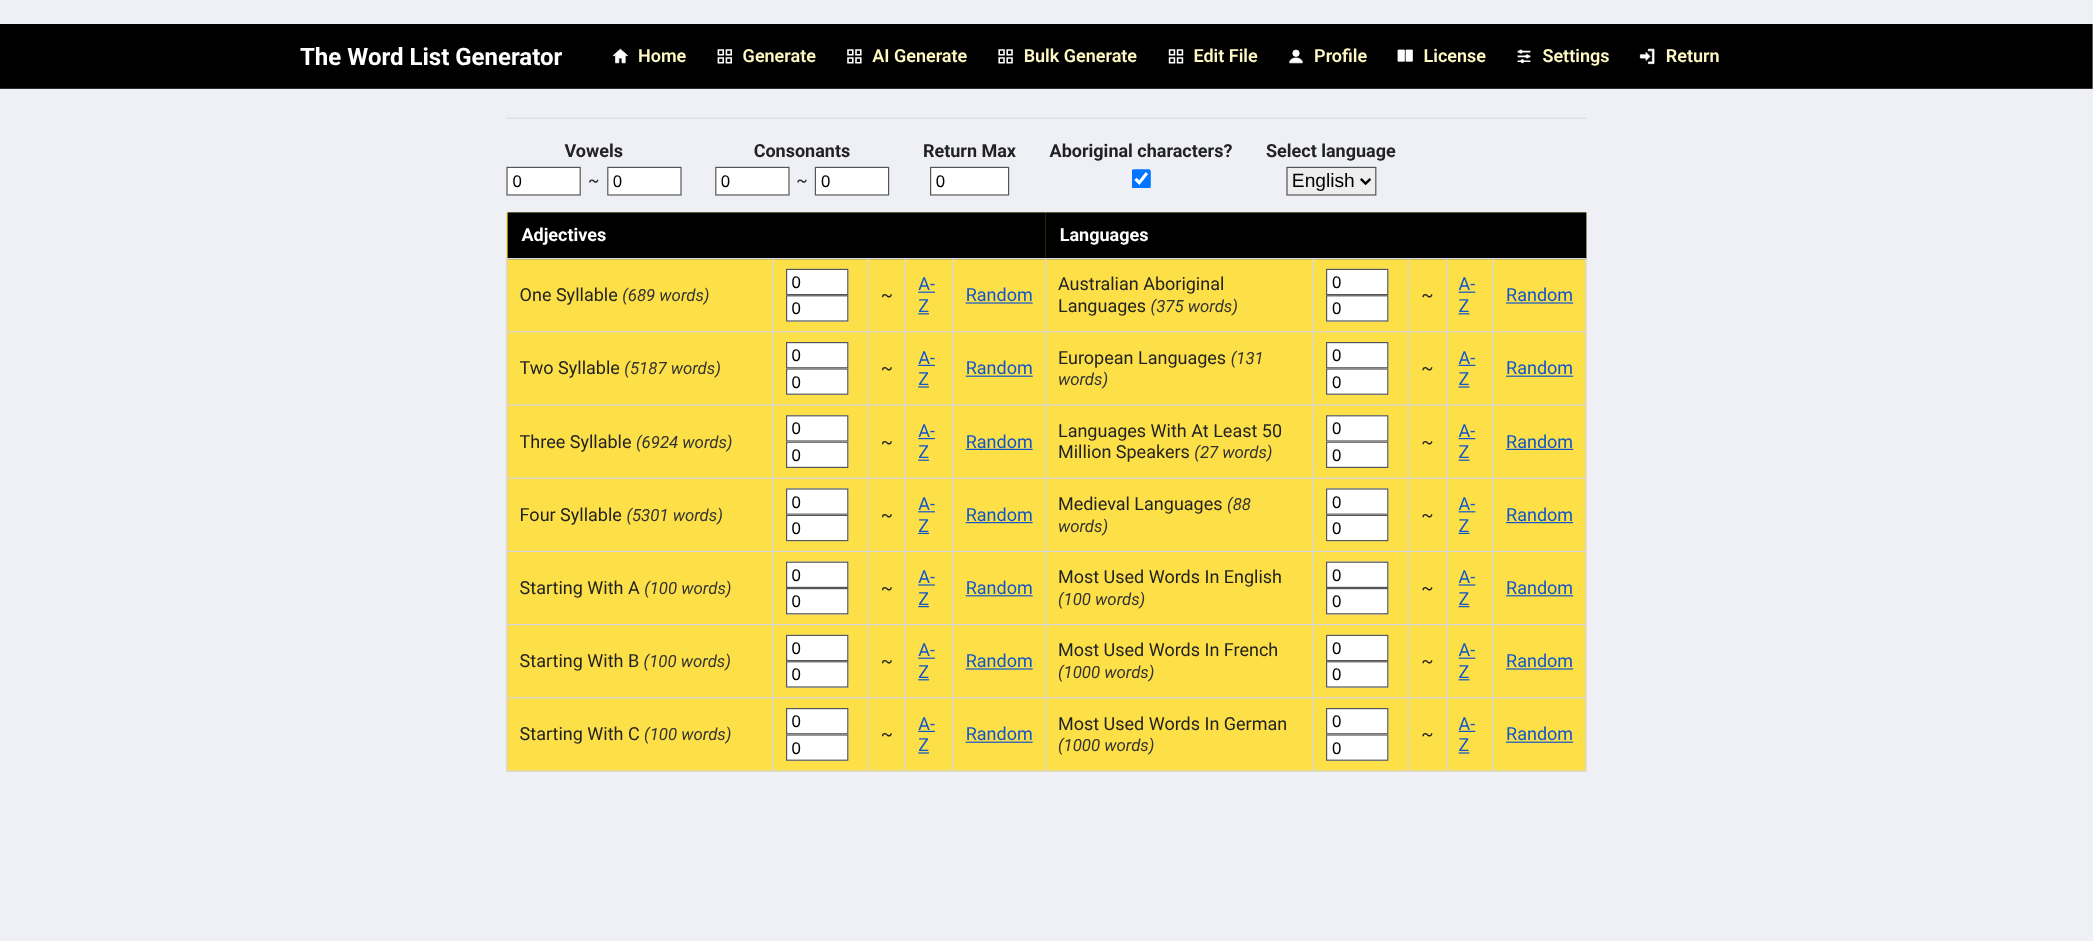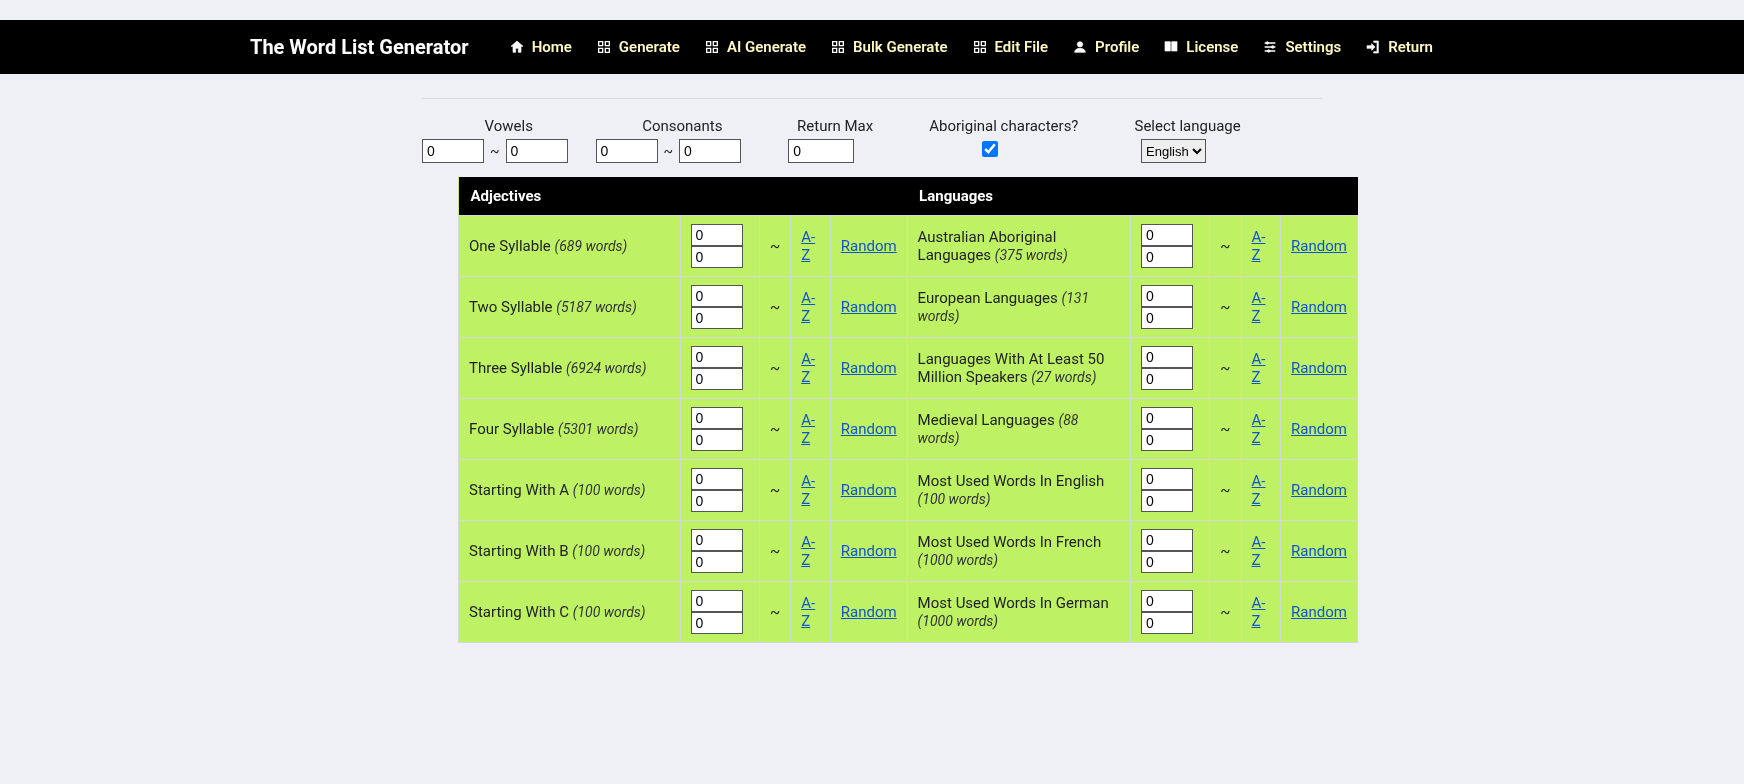--- a/index.html
+++ b/index.html
@@ -52,42 +52,41 @@
   }
   hr { border: none; border-top: 1px solid #dadce2; margin: 0 0 18px; }
 
   .filters {
     display: flex;
     gap: 28px;
     align-items: flex-start;
     margin-bottom: 14px;
   }
   .filter { display:flex; flex-direction:column; align-items:center; }
-  .filter-label { font-weight:400; font-size:15px; margin-bottom:4px;margin-left:28px; }
+  .filter-label { font-weight:700; font-size:15px; margin-bottom:4px; }
   .range-row { display:flex; align-items:center; gap:6px; }
   input.num {
     width: 62px;
     height: 24px;
     border: 1px solid #555;
     padding: 2px 4px;
     font-size: 14px;
     background:#fff;
   }
   input.num-wide { width: 66px; }
   .tilde { font-size:14px; }
   input[type=checkbox] { width:16px; height:16px; margin-top:2px;}
   select.lang {
-    height:24px; font-size:13px; border:1px solid #555; background:#eee;
+    height:24px; font-size:16px; border:1px solid #555; background:#eee;
   }
 
   table.grid {
     width:100%;
     border-collapse: collapse;
-    background:#bef264;
-    margin-left:36px;
+    background:#fde047;
   }
   table.grid th {
     background:#000; color:#fff; text-align:left;
     padding:10px 12px; font-size:15px; font-weight:700;
   }
   table.grid td {
     border:1px solid #d4d7de;
     padding:8px 10px;
     vertical-align: middle;
     font-size:15px;

